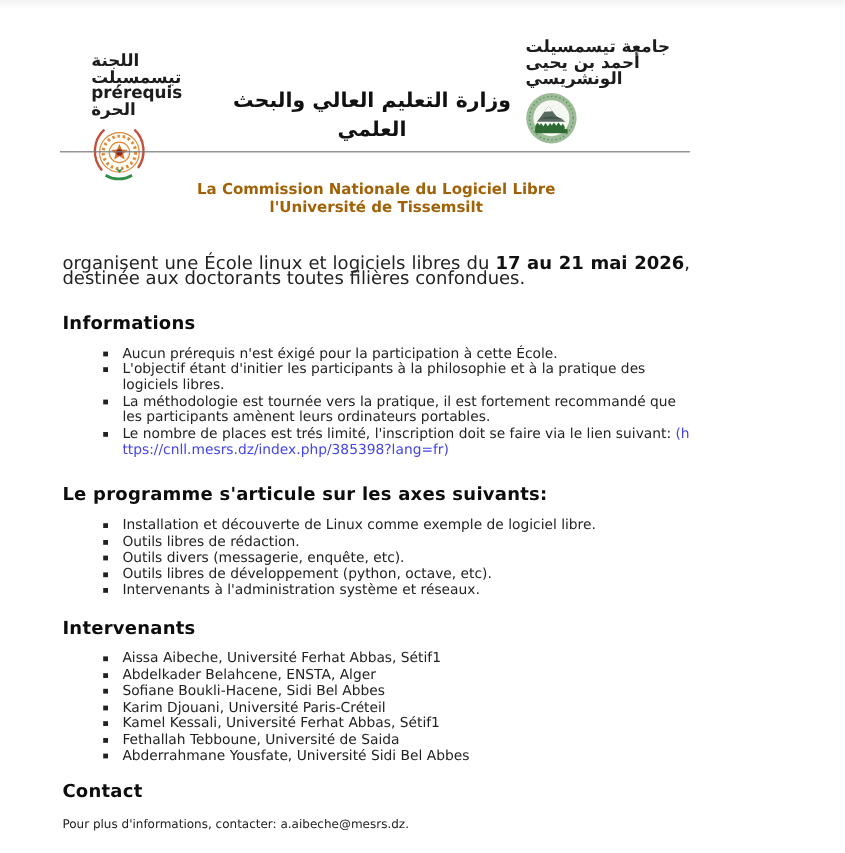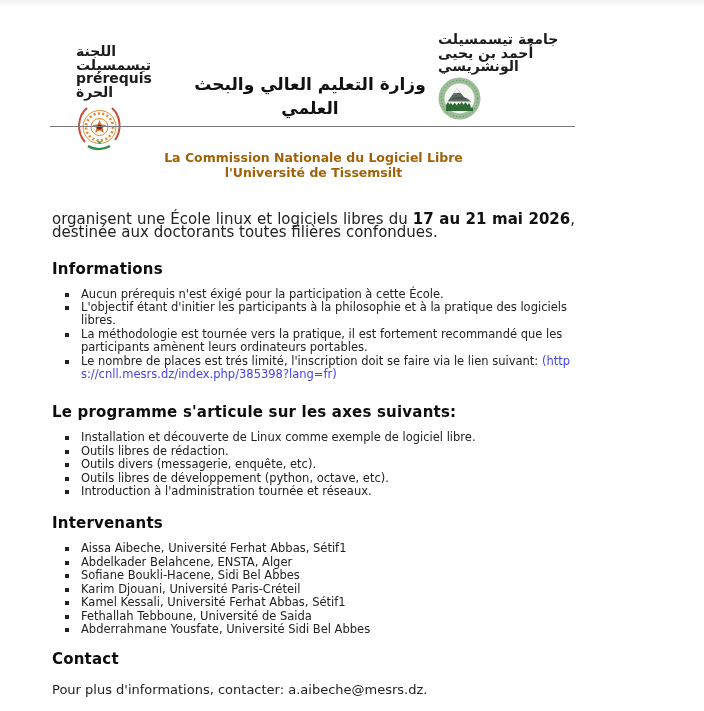--- a/index.html
+++ b/index.html
@@ -72,23 +72,23 @@
   h2.gap-lg { margin-top:22px; }
   h2.gap-md { margin-top:16px; }
   h2.gap-sm { margin-top:14px; }
   ul {
     margin-top:10px;
     margin-left:27px;
     list-style:square;
     font-size:11.5px;
     line-height:13.4px;
   }
-  li { padding-left:2px; color:#222222; }
+  li { padding-left:2px; color:#222222;margin-left:21px; }
   a.inline-link { color:#4444e4; text-decoration:none; word-break:break-all; }
-  .contact-line { margin-top:14px; font-size:13px; }
+  .contact-line { margin-top:14px; font-size:10px; }
 </style>
 </head>
 <body>
 
 <div class="top-strip"></div>
 
 <div class="doc">
 
   <div class="header">
 
@@ -151,21 +151,21 @@
       <li>La méthodologie est tournée vers la pratique, il est fortement recommandé que les participants amènent leurs ordinateurs portables.</li>
       <li><span>Le nombre de places est trés limité, l'inscription doit se faire via le lien suivant: </span><a class="inline-link" href="#">(https://cnll.mesrs.dz/index.php/385398?lang=fr)</a></li>
     </ul>
 
     <h2 class="gap-lg">Le programme s'articule sur les axes suivants:</h2>
     <ul>
       <li>Installation et découverte de Linux comme exemple de logiciel libre.</li>
       <li>Outils libres de rédaction.</li>
       <li>Outils divers (messagerie, enquête, etc).</li>
       <li>Outils libres de développement (python, octave, etc).</li>
-      <li>Introduction à l'administration tournée et réseaux.</li>
+      <li>Intervenants à l'administration système et réseaux.</li>
     </ul>
 
     <h2 class="gap-md">Intervenants</h2>
     <ul>
       <li>Aissa Aibeche, Université Ferhat Abbas, Sétif1</li>
       <li>Abdelkader Belahcene, ENSTA, Alger</li>
       <li>Sofiane Boukli-Hacene, Sidi Bel Abbes</li>
       <li>Karim Djouani, Université Paris-Créteil</li>
       <li>Kamel Kessali, Université Ferhat Abbas, Sétif1</li>
       <li>Fethallah Tebboune, Université de Saida</li>

